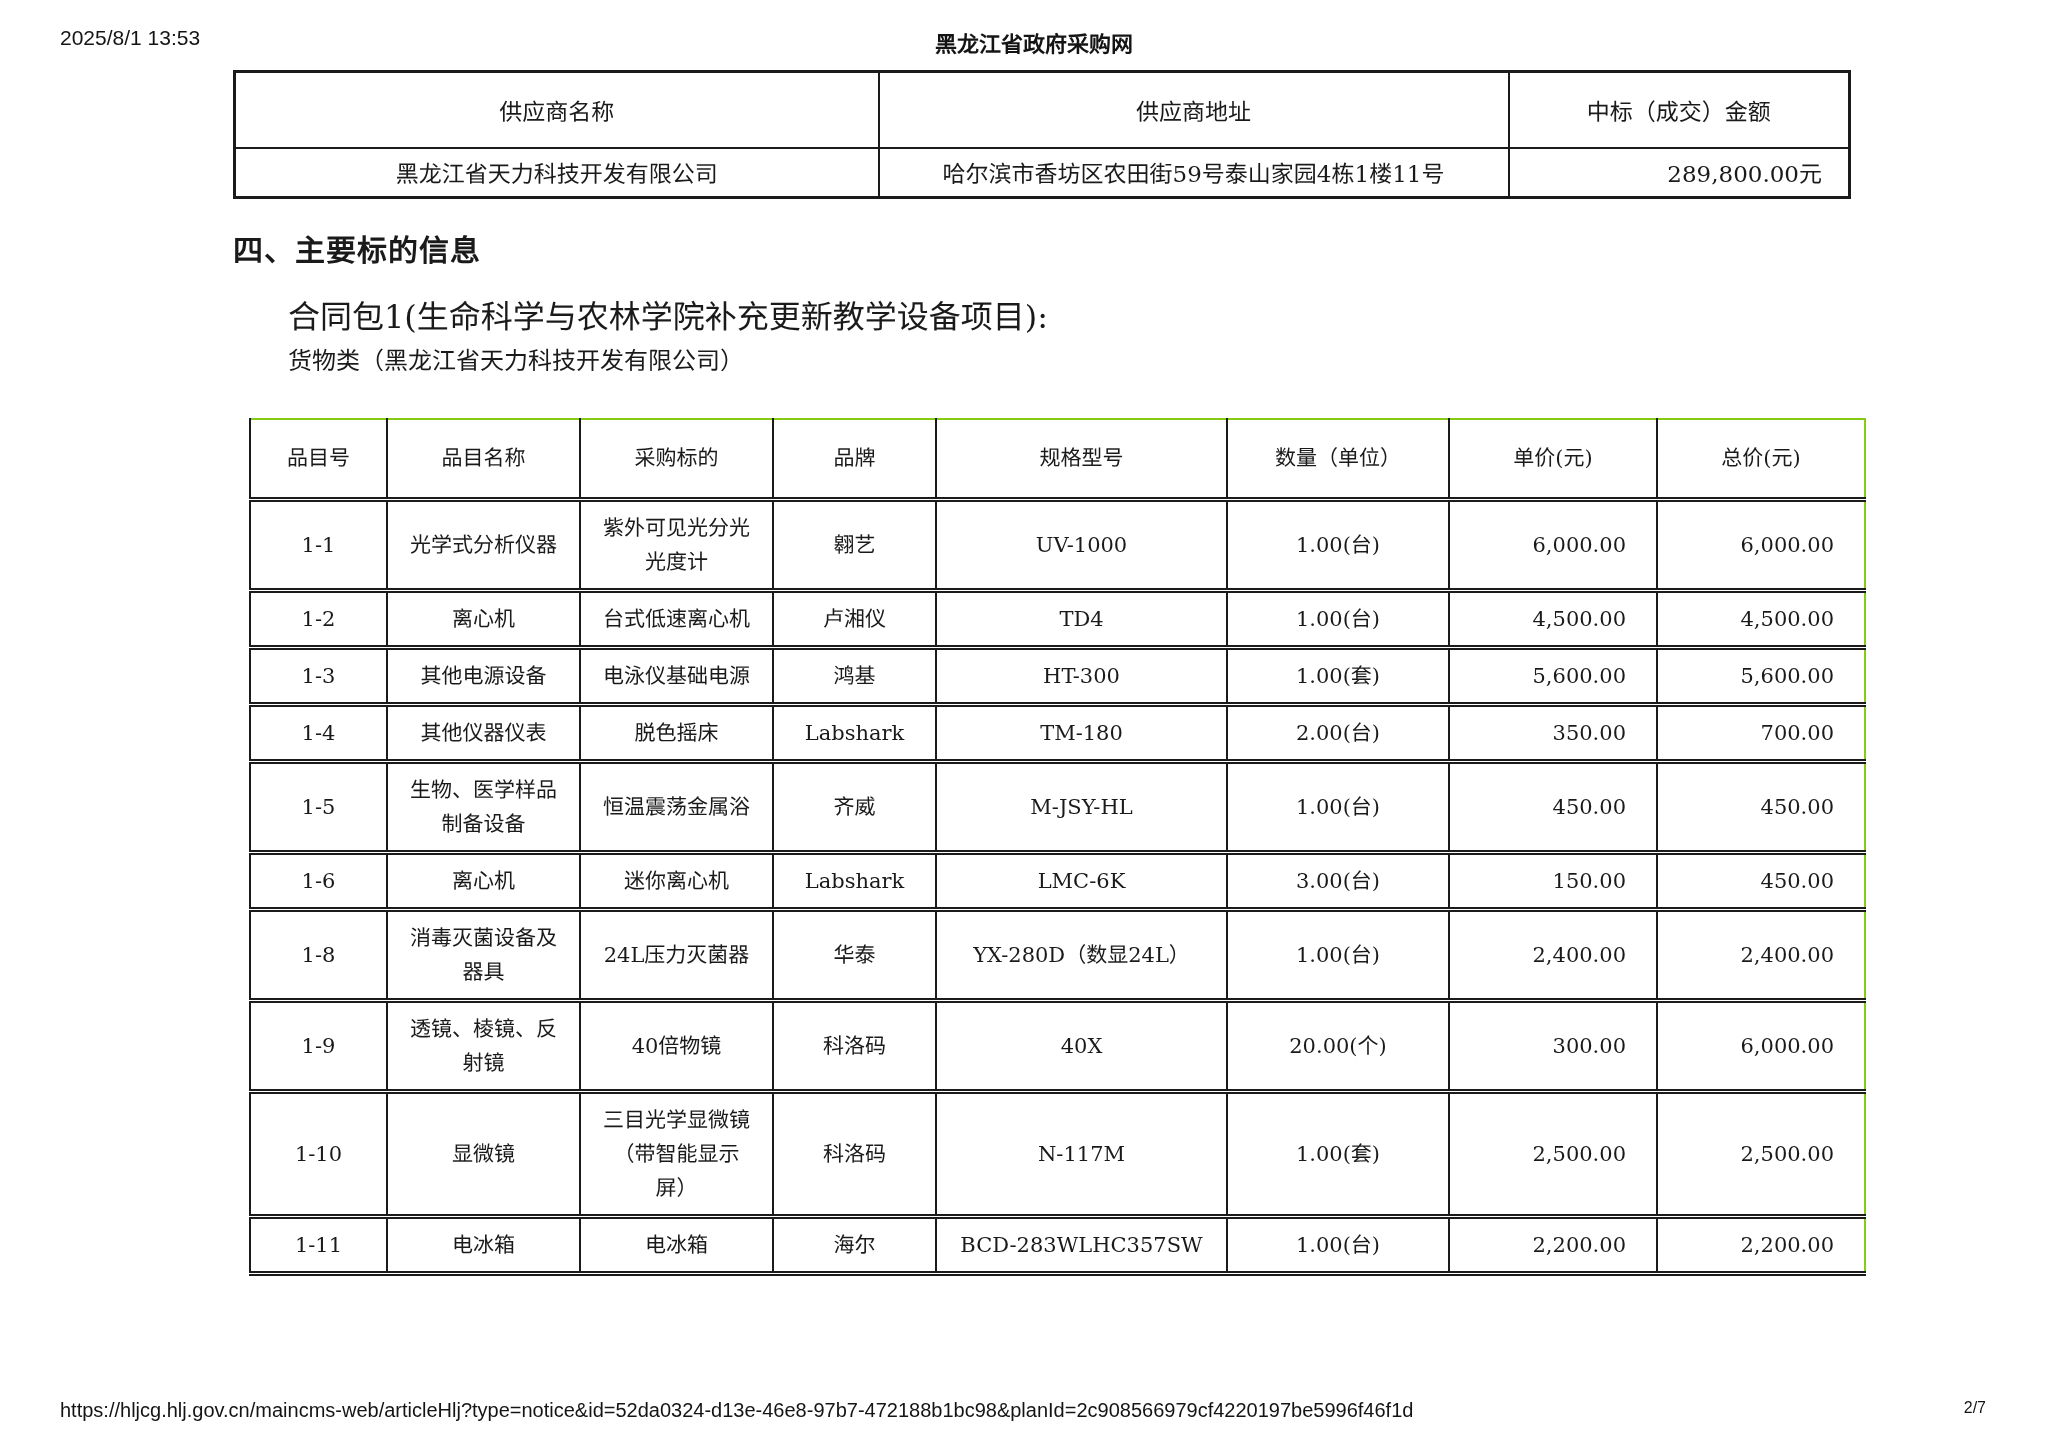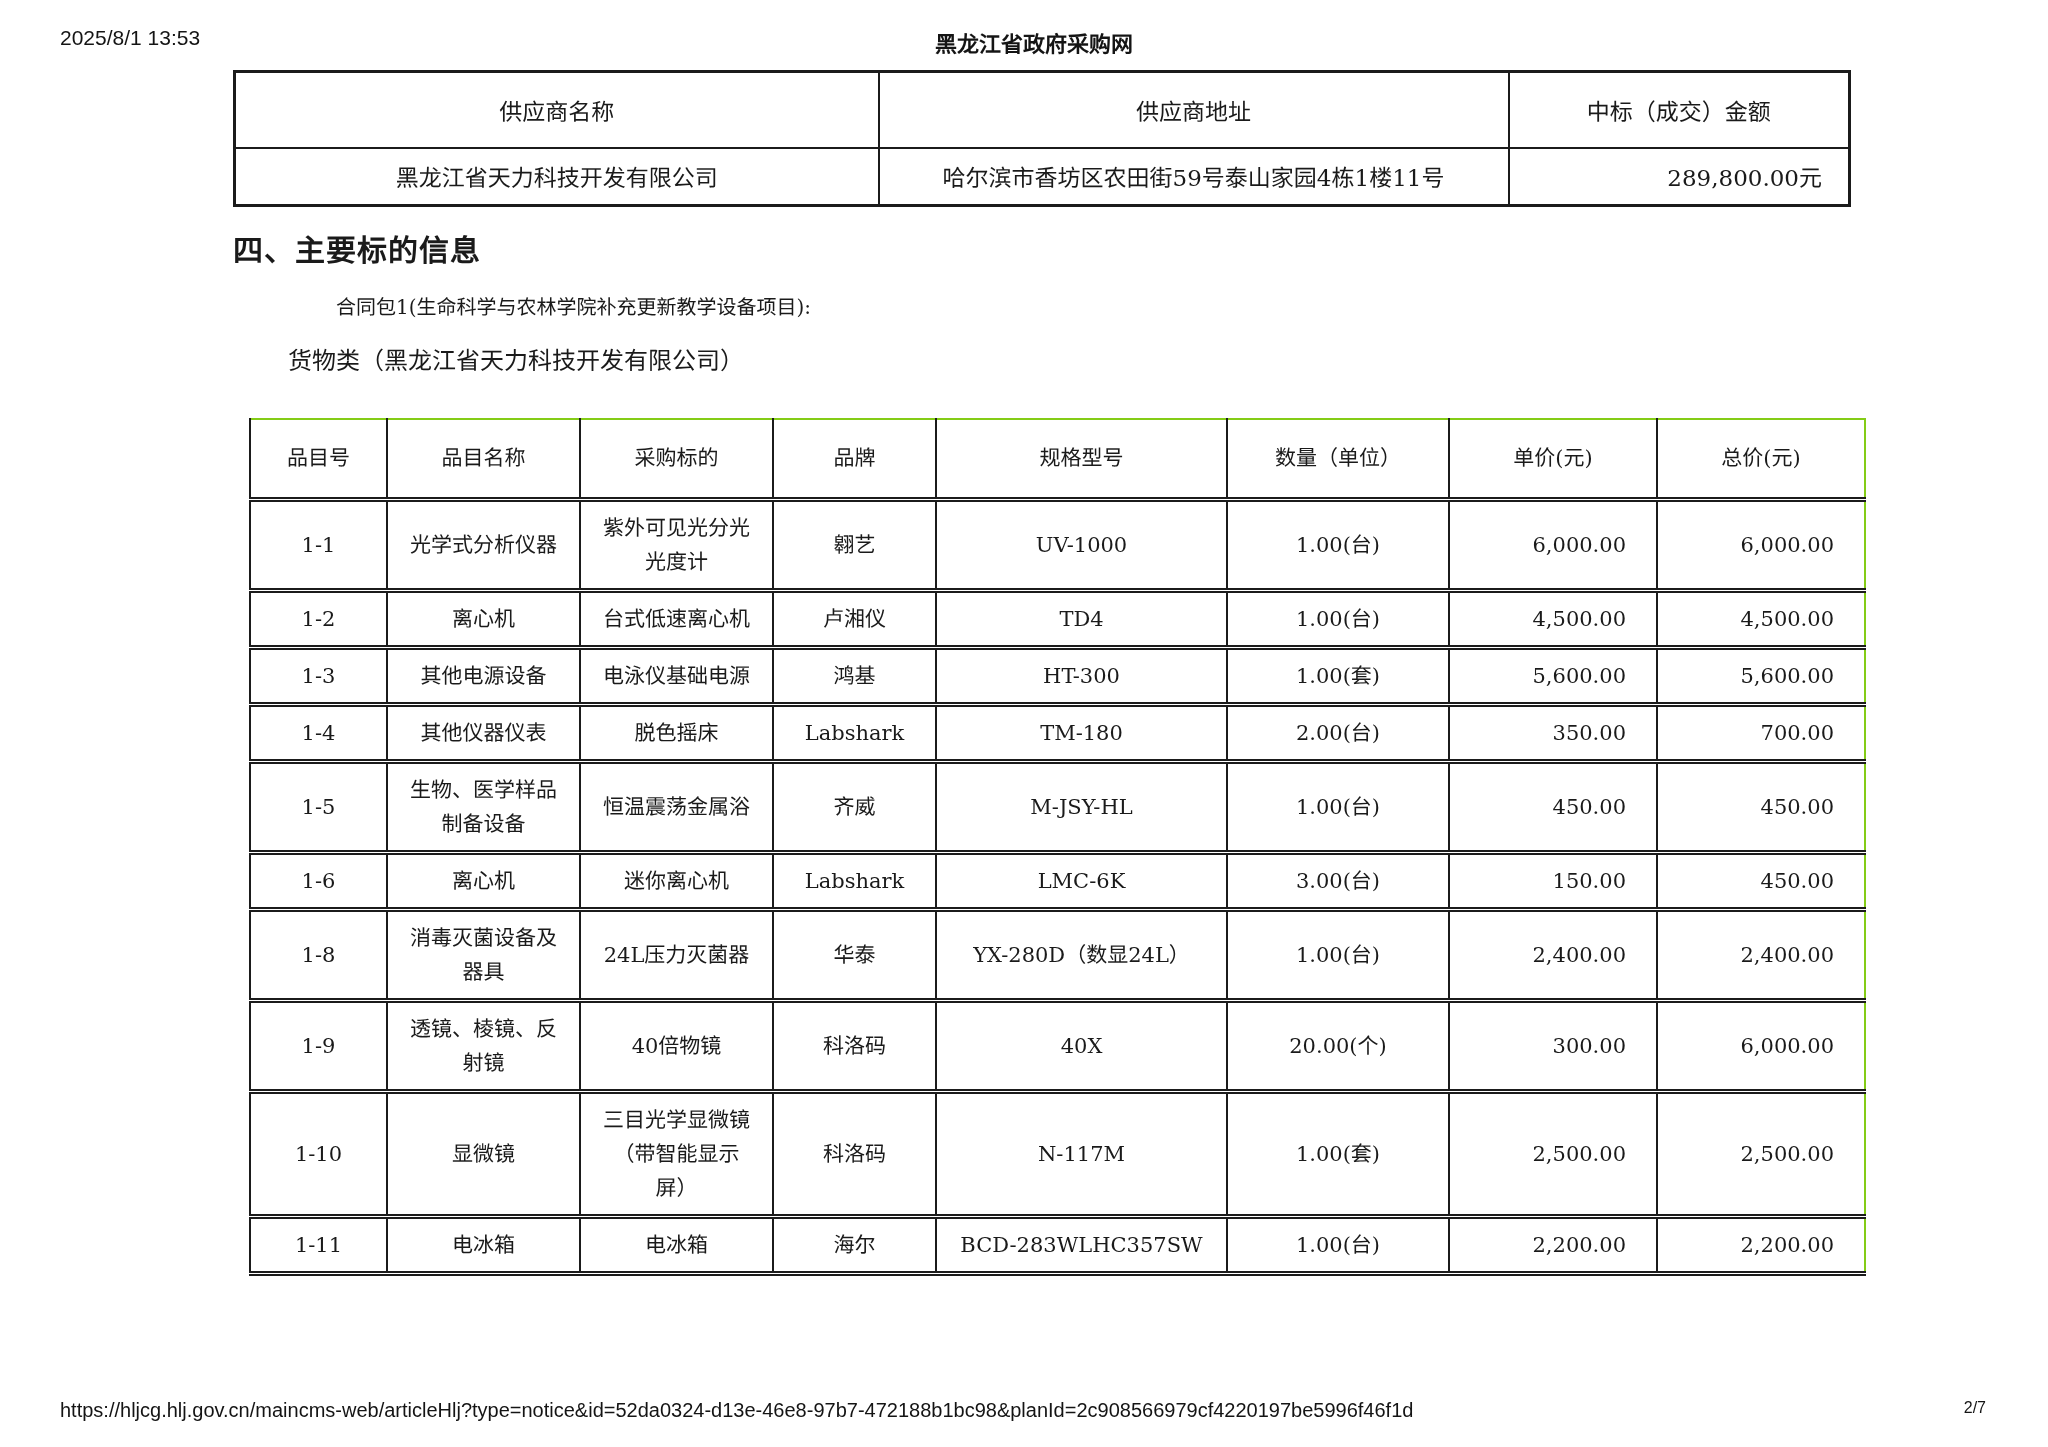--- a/index.html
+++ b/index.html
@@ -57,39 +57,38 @@
     font-size: 23px;
   }
   .supplier-table th, .supplier-table td {
     border: 2px solid #1b1b1b;
     text-align: center;
     vertical-align: middle;
     font-weight: normal;
     padding: 0 22px;
   }
   .supplier-table thead tr { height: 76px; }
-  .supplier-table tbody tr { height: 58px; }
+  .supplier-table tbody tr { height: 50px; }
   .supplier-table col.c-name   { width: 644px; }
   .supplier-table col.c-addr   { width: 630px; }
   .supplier-table col.c-amount { width: 341px; }
   .supplier-table td.amount { text-align: right; padding-right: 26px; }
 
   
   .section-heading {
     position: absolute;
     left: 233px; top: 226px;
     font-size: 30px;
     font-weight: bold;
     letter-spacing: 1px;
   }
   .contract-line {
     position: absolute;
     left: 288px; top: 291px;
-    font-size: 20px;
-    margin-left: 48px;
+    font-size: 32px;
   }
   .category-line {
     position: absolute;
     left: 288px; top: 341px;
     font-size: 24px;
   }
 
   
   .items-table {
     position: absolute;

